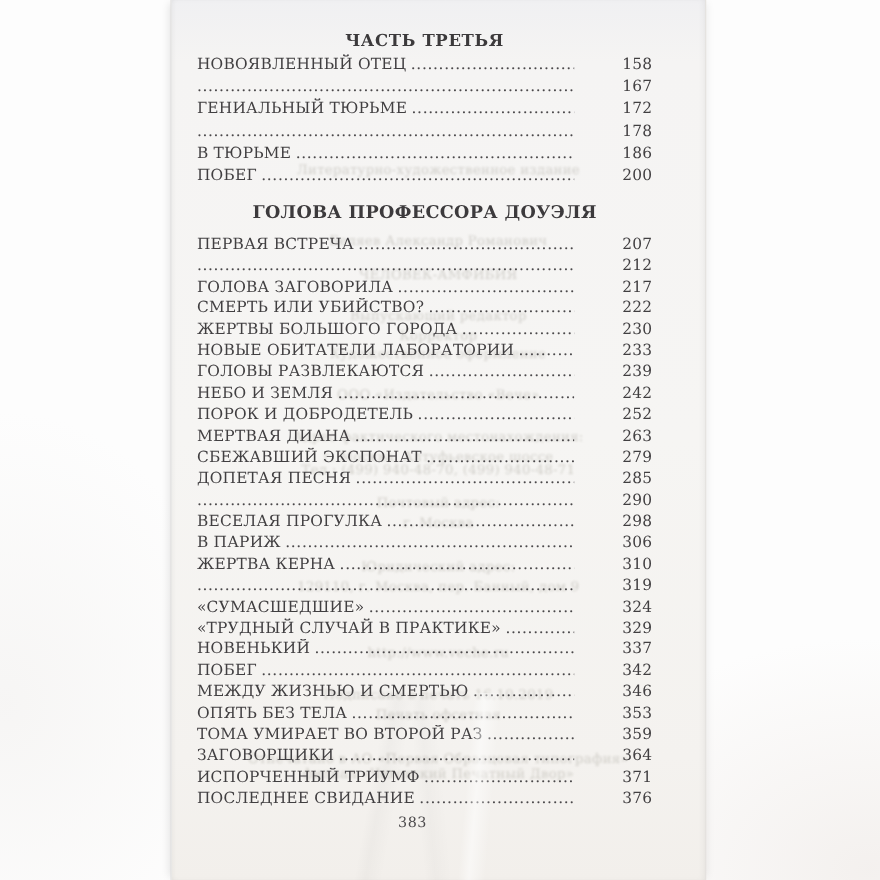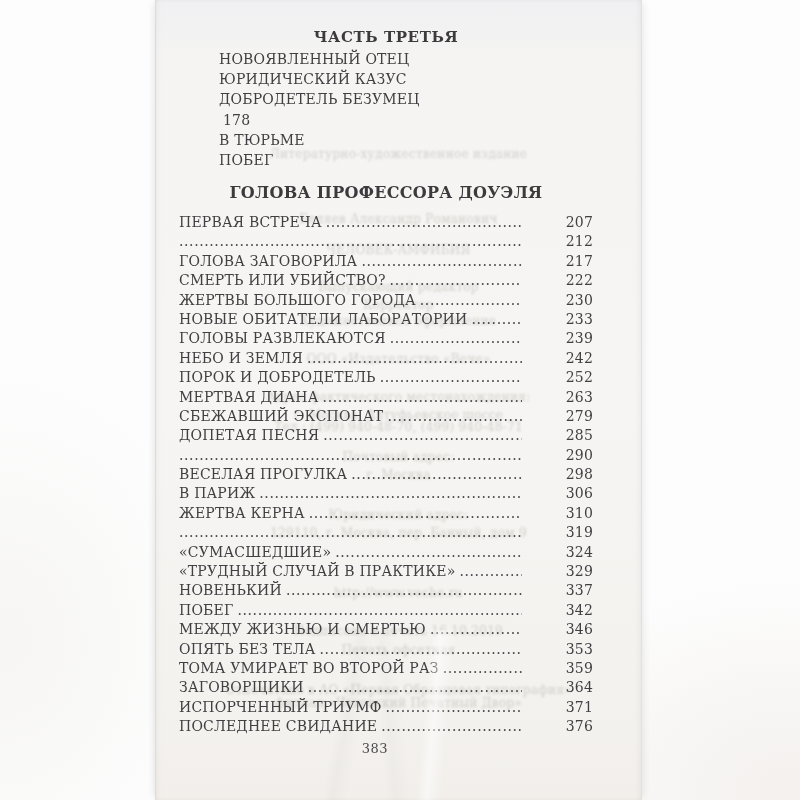--- a/index.html
+++ b/index.html
@@ -76,21 +76,21 @@
   .list-a { top: 49px; }
   .list-b { top: 213px; }
   .toc-row {
     display: flex;
     align-items: baseline;
     overflow: hidden;
     font-size: 14px;
     letter-spacing: 0.2px;
     white-space: nowrap;
   }
-  .list-a .toc-row { height: 20.2px; line-height: 20.2px; flex-direction: column; }
+  .list-a .toc-row { height: 20.2px; line-height: 20.2px; }
   .list-b .toc-row { height: 19.4px; line-height: 19.4px; }
   .toc-title { flex: 0 0 auto; padding-right: 4px; }
   .toc-leader {
     flex: 1 1 auto;
     overflow: hidden;
     position: relative;
     min-width: 10px;
   }
   .toc-leader::after {
     content: "...................................................................................................................................";
@@ -139,26 +139,25 @@
     <div class="toc">
       <div class="hdr hdr-a">ЧАСТЬ ТРЕТЬЯ</div>
 
       <div class="toc-list list-a">
           <div class="toc-row">
             <span class="toc-title">НОВОЯВЛЕННЫЙ ОТЕЦ</span>
             <span class="toc-leader"></span>
             <span class="toc-page">158</span>
           </div>
           <div class="toc-row">
-            <span class="toc-title">ЮРИДИЧЕСКИЙ КАЗУС</span>
             <span class="toc-leader"></span>
             <span class="toc-page">167</span>
           </div>
           <div class="toc-row">
-            <span class="toc-title">ДОБРОДЕТЕЛЬ БЕЗУМЕЦ</span>
+            <span class="toc-title">ГЕНИАЛЬНЫЙ ТЮРЬМЕ</span>
             <span class="toc-leader"></span>
             <span class="toc-page">172</span>
           </div>
           <div class="toc-row">
             <span class="toc-leader"></span>
             <span class="toc-page">178</span>
           </div>
           <div class="toc-row">
             <span class="toc-title">В ТЮРЬМЕ</span>
             <span class="toc-leader"></span>

